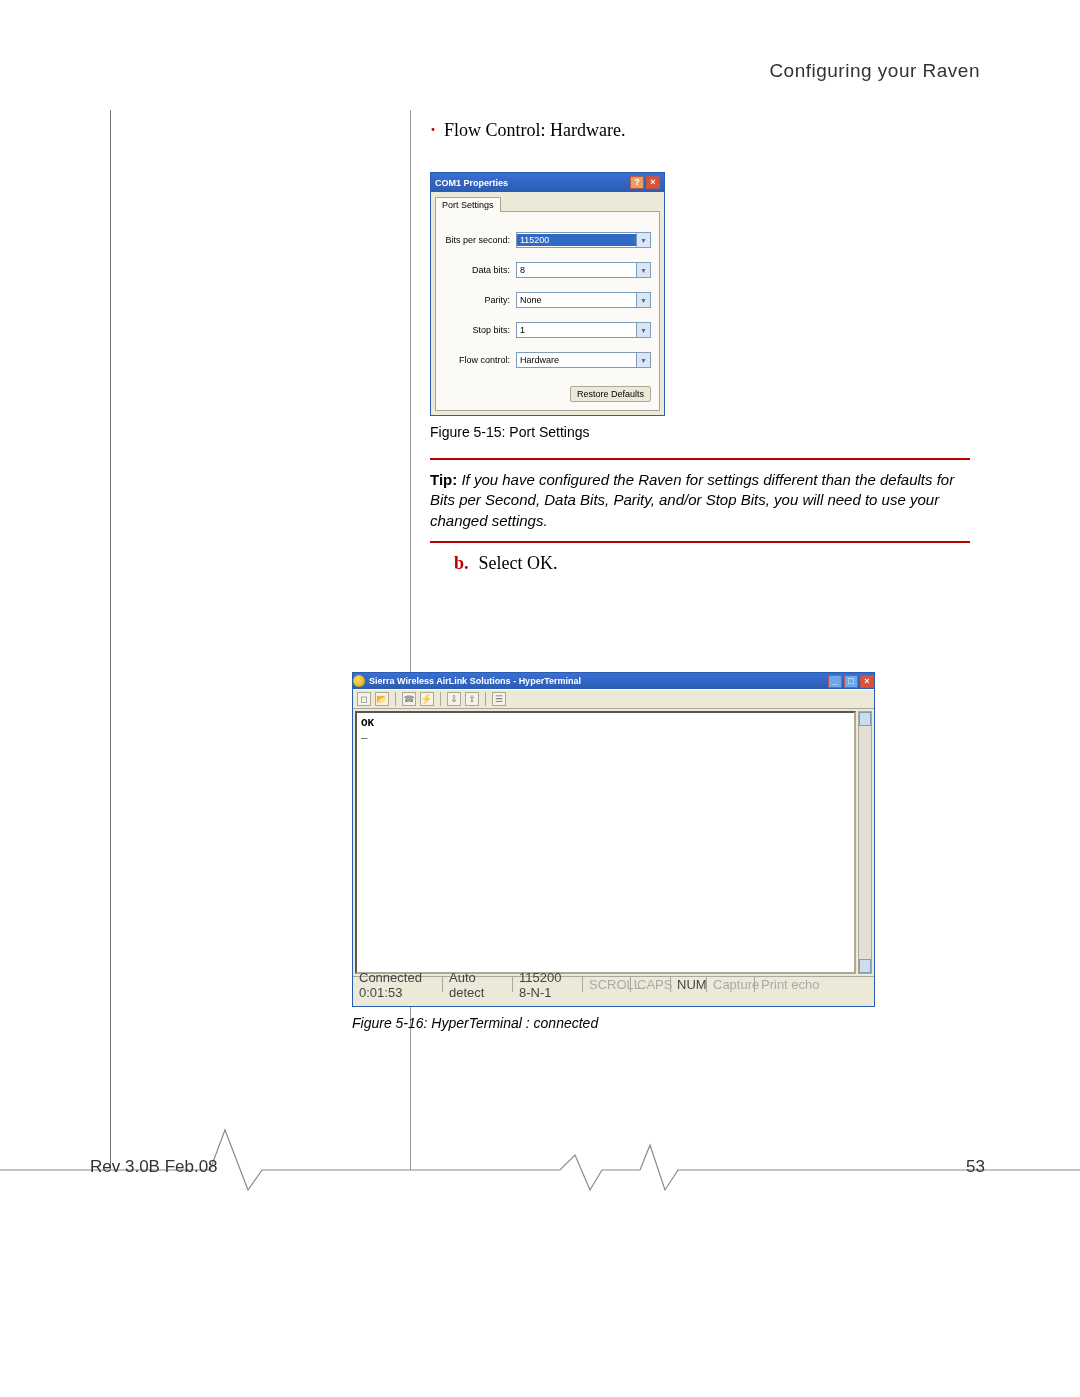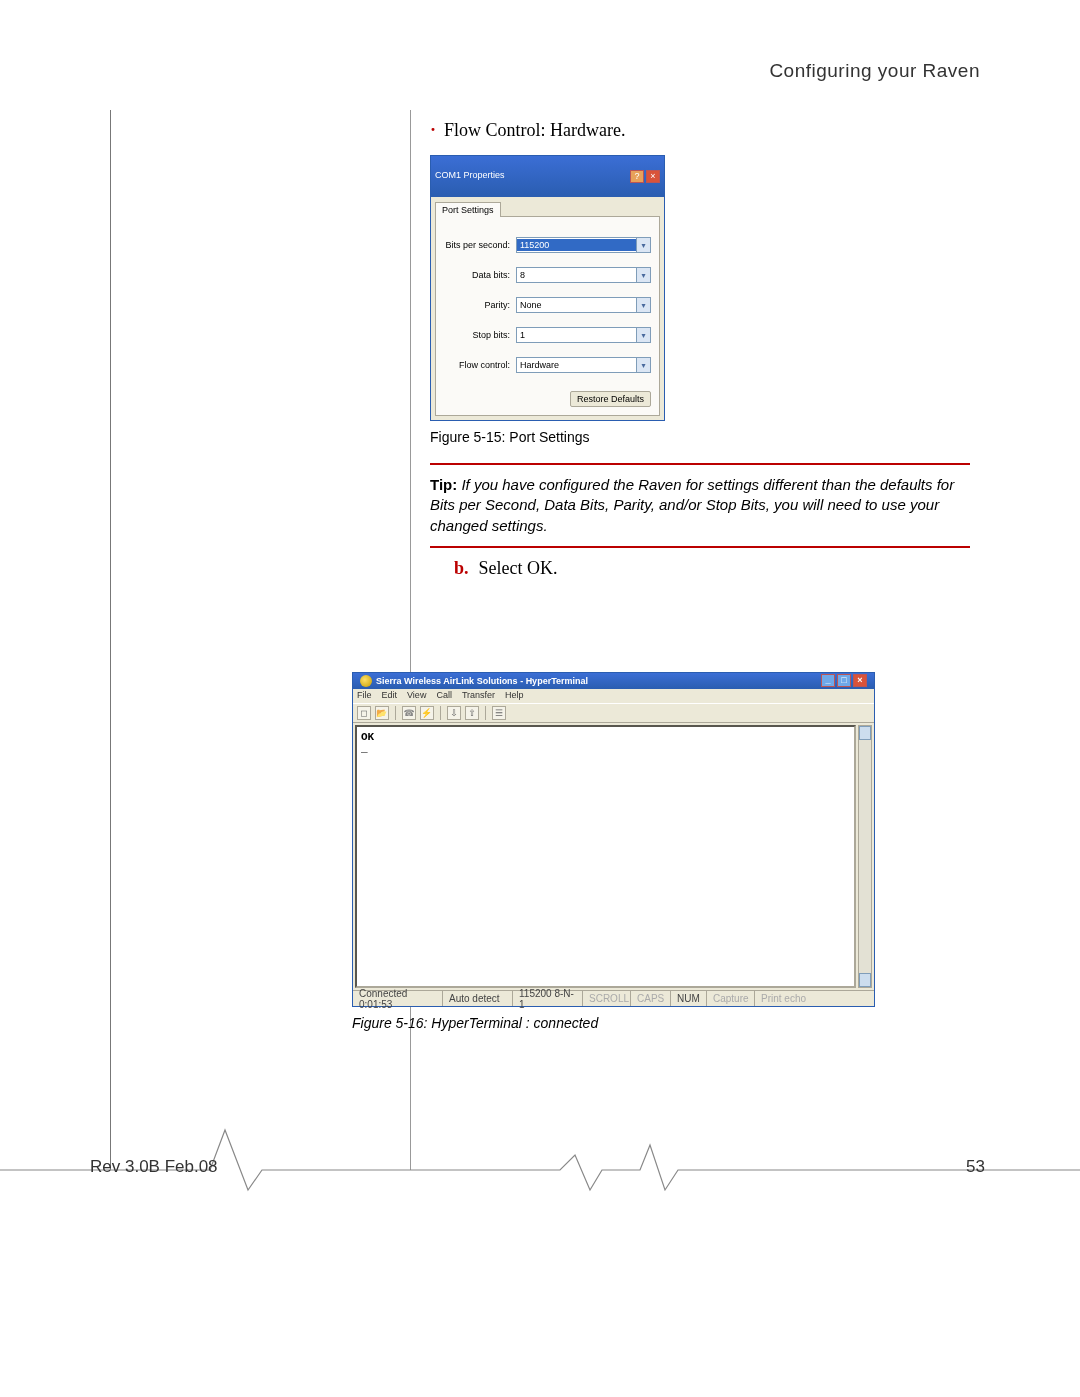--- a/index.html
+++ b/index.html
@@ -37,39 +37,39 @@
   }
   .content {
     position: absolute;
     left: 430px;
     top: 120px;
     width: 540px;
   }
   .bullet-row {
     font-family: "Book Antiqua", Palatino, serif;
     font-size: 18px;
-    margin-bottom: 14px;
+    margin-bottom: 31px;
   }
   .bullet-dot { color: #b00; font-weight: bold; padding-right: 8px; }
 
   
   .dialog {
     width: 235px;
     border: 1px solid #2a5db0;
     background: #ece9d8;
     font-size: 9px;
     margin-bottom: 8px;
   }
   .dialog-titlebar {
     background: linear-gradient(#3b6ed5, #2a5db0);
     color: #fff;
-    font-weight: normal;
-    padding: 14px 4px;
-    display: flex;
-    align-items: flex-start;
+    font-weight: bold;
+    padding: 3px 4px;
+    display: flex;
+    align-items: center;
     justify-content: space-between;
   }
   .dialog-titlebar .btns { display: flex; gap: 2px; }
   .tb-btn {
     width: 14px; height: 13px;
     background: #e8a15a;
     border: 1px solid #b55;
     font-size: 9px; line-height: 11px; text-align: center;
     color: #fff;
   }
@@ -175,23 +175,23 @@
     width: 523px;
     height: 335px;
     border: 1px solid #2a5db0;
     background: #ece9d8;
     font-size: 9px;
   }
   .ht-titlebar {
     background: linear-gradient(#3b6ed5, #2a5db0);
     color: #fff;
     font-weight: bold;
-    padding: 2px 7px;
-    display: flex;
-    align-items: flex-end;
+    padding: 2px 0;
+    display: flex;
+    align-items: flex-start;
     justify-content: space-between;
     height: 16px;
   }
   .ht-title { display: flex; align-items: center; gap: 4px; }
   .ht-icon {
     width: 12px; height: 12px;
     background: radial-gradient(circle at 40% 40%, #ffe066, #c49b00);
     border-radius: 50%;
   }
   .ht-menubar {
@@ -246,21 +246,21 @@
     position: relative;
   }
   .ht-scroll .thumb-top { position: absolute; top:0; left:0; right:0; height:14px; background:#cde; border:1px solid #7f9db9; }
   .ht-scroll .thumb-bot { position: absolute; bottom:0; left:0; right:0; height:14px; background:#cde; border:1px solid #7f9db9; }
   .ht-status {
     height: 16px;
     background: #ece9d8;
     border-top: 1px solid #aca899;
     display: flex;
     align-items: center;
-    font-size: 10px;
+    font-size: 13px;
     color: #444;
   }
   .ht-status .cell {
     padding: 0 6px;
     border-right: 1px solid #aca899;
     height: 100%;
     display: flex;
     align-items: center;
   }
   .ht-status .cell.dim { color: #aaa; }
@@ -380,28 +380,20 @@
   <div class="ht-titlebar">
     <div class="ht-title">
       <div class="ht-icon"></div>
       <span>Sierra Wireless AirLink Solutions - HyperTerminal</span>
     </div>
     <div class="btns" style="display:flex;gap:2px">
       <div class="tb-btn" style="background:#6fa8e8">_</div>
       <div class="tb-btn" style="background:#6fa8e8">□</div>
       <div class="tb-btn close">×</div>
     </div>
-  </div>
-  <div class="ht-menubar">
-    <span>File</span>
-    <span>Edit</span>
-    <span>View</span>
-    <span>Call</span>
-    <span>Transfer</span>
-    <span>Help</span>
   </div>
   <div class="ht-toolbar">
     <div class="tb-icon">◻</div>
     <div class="tb-icon" style="color:#c90">📂</div>
     <div class="tb-sep"></div>
     <div class="tb-icon" style="color:#888">☎</div>
     <div class="tb-icon" style="color:#c90">⚡</div>
     <div class="tb-sep"></div>
     <div class="tb-icon">⇩</div>
     <div class="tb-icon">⇧</div>

